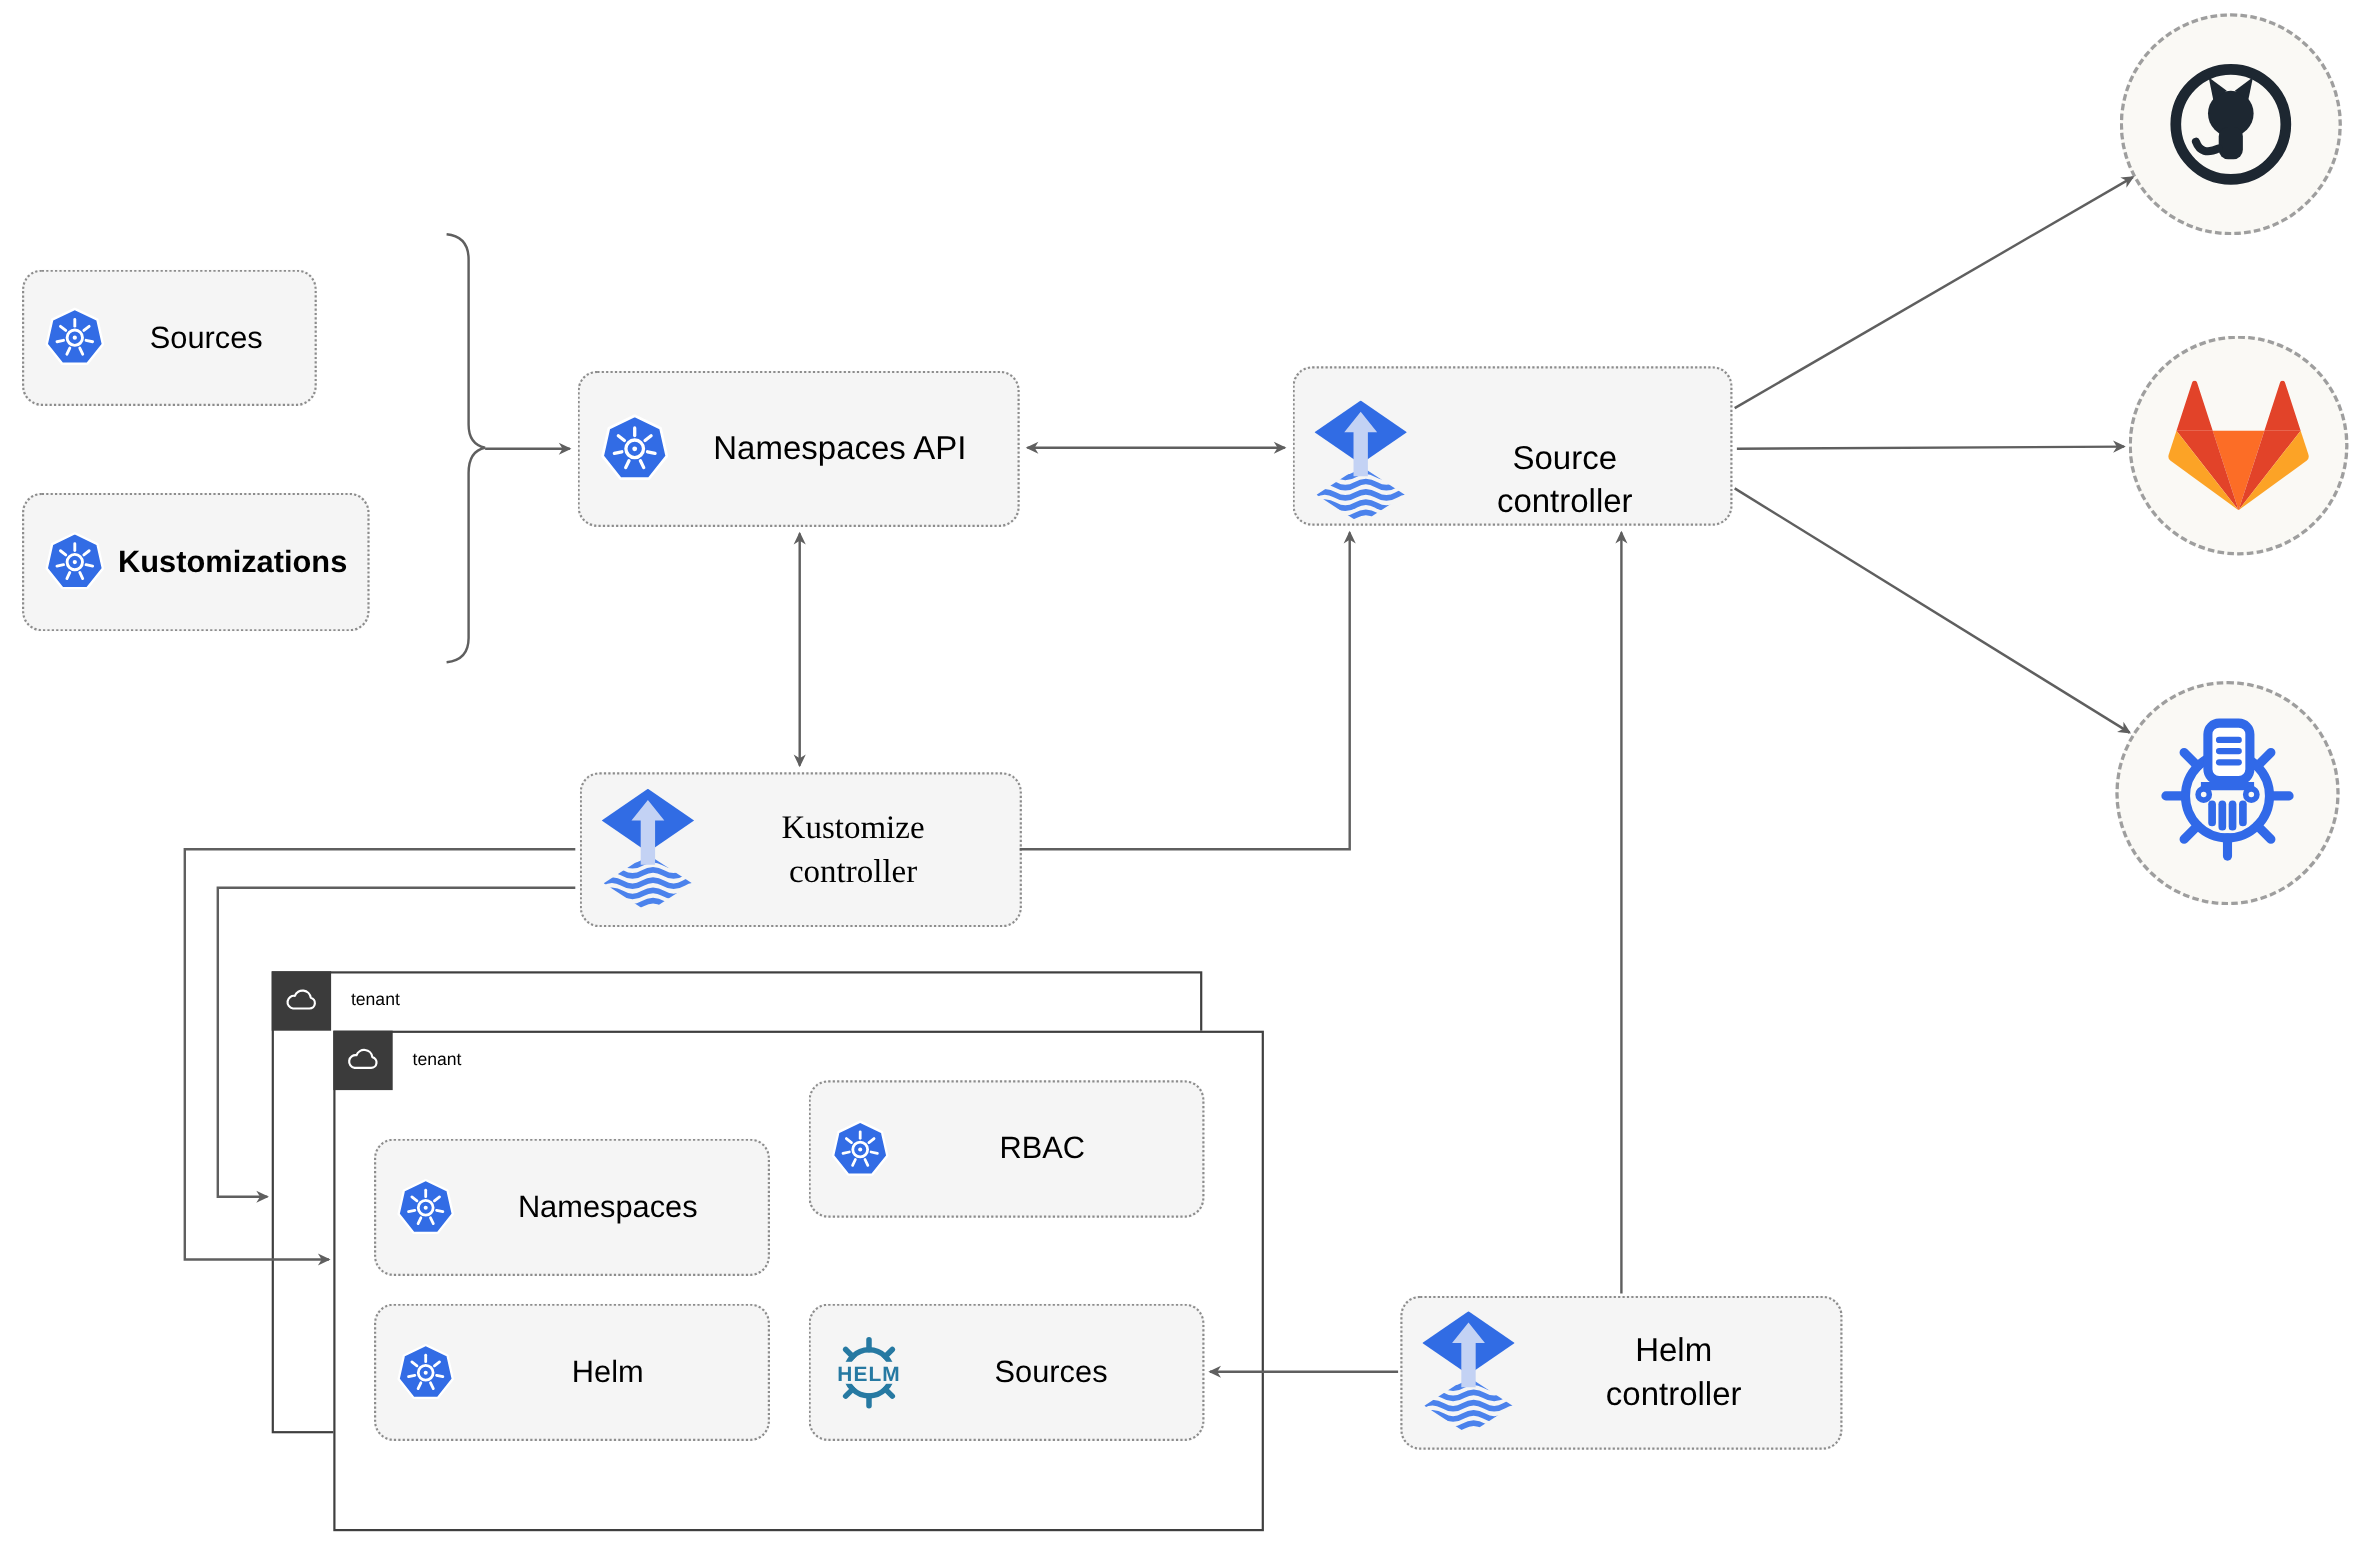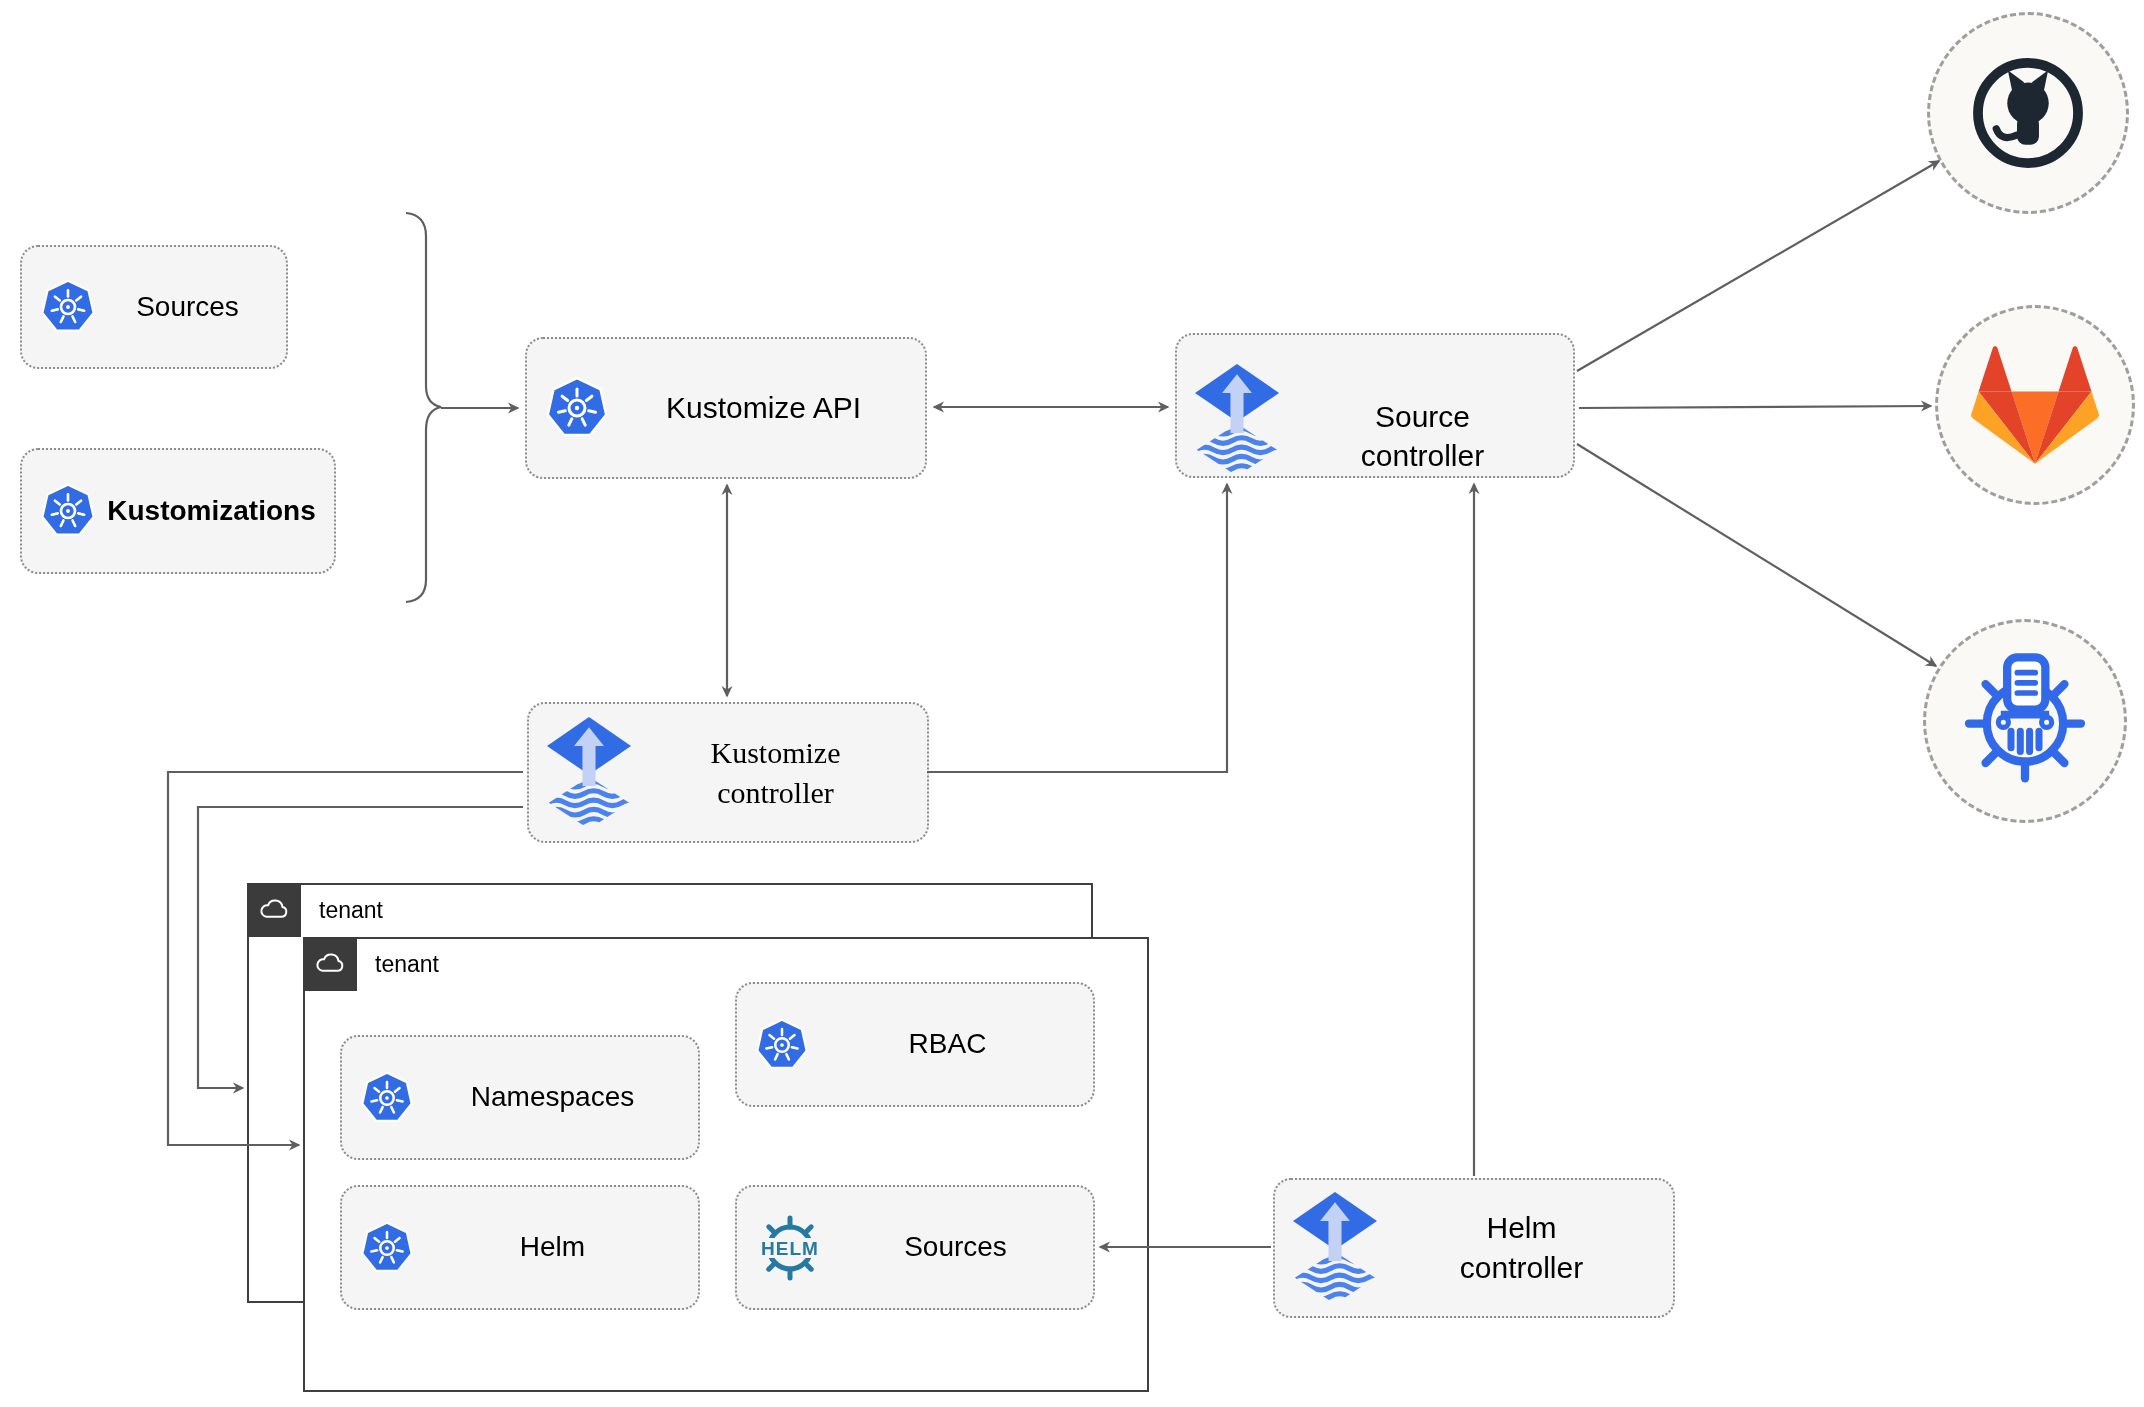--- a/index.html
+++ b/index.html
@@ -23,21 +23,21 @@
     position:absolute;box-sizing:border-box;background:#ffffff;
     border:2px solid #3f3f3f;
   }
   .tenant-box.back{z-index:1;}
   .tenant-box.front{z-index:2;}
   .tenant-header{position:absolute;top:-2px;left:-2px;display:flex;align-items:center;}
   .tenant-badge{
     width:54px;height:54px;background:#3b3b3b;
     display:flex;align-items:center;justify-content:center;
   }
-  .tenant-label{margin-left:18px;font-size:23px;color:#000;}
+  .tenant-label{margin-left:18px;font-size:16px;color:#000;}
   .endpoint-circle{
     position:absolute;border-radius:50%;
     border:3px dashed #9e9e9e;background:#faf9f5;box-sizing:border-box;
     display:flex;align-items:center;justify-content:center;z-index:3;
   }
   #connectors{
     position:absolute;left:0;top:0;width:2144px;height:1407px;
     z-index:4;pointer-events:none;
   }
 </style>
@@ -181,21 +181,21 @@
   </span>
   <span class="label">Kustomizations</span>
 </div>
 
 <div class="node big" style="left:525px;top:337px;width:402px;height:142px;">
   <span class="icon">
     <svg width="64" height="64" viewBox="0 0 64 64">
         <use href="#k8s-logo"></use>
       </svg>
   </span>
-  <span class="label">Kustomize API</span>
+  <span class="label">Namespaces API</span>
 </div>
 
 <div class="node big" style="left:1175px;top:333px;width:400px;height:145px;align-items:flex-end;">
   <span class="icon">
     <svg width="84" height="112" viewBox="0 0 90 120">
         <use href="#flux-logo"></use>
       </svg>
   </span>
   <span class="label">Source
 controller</span>

